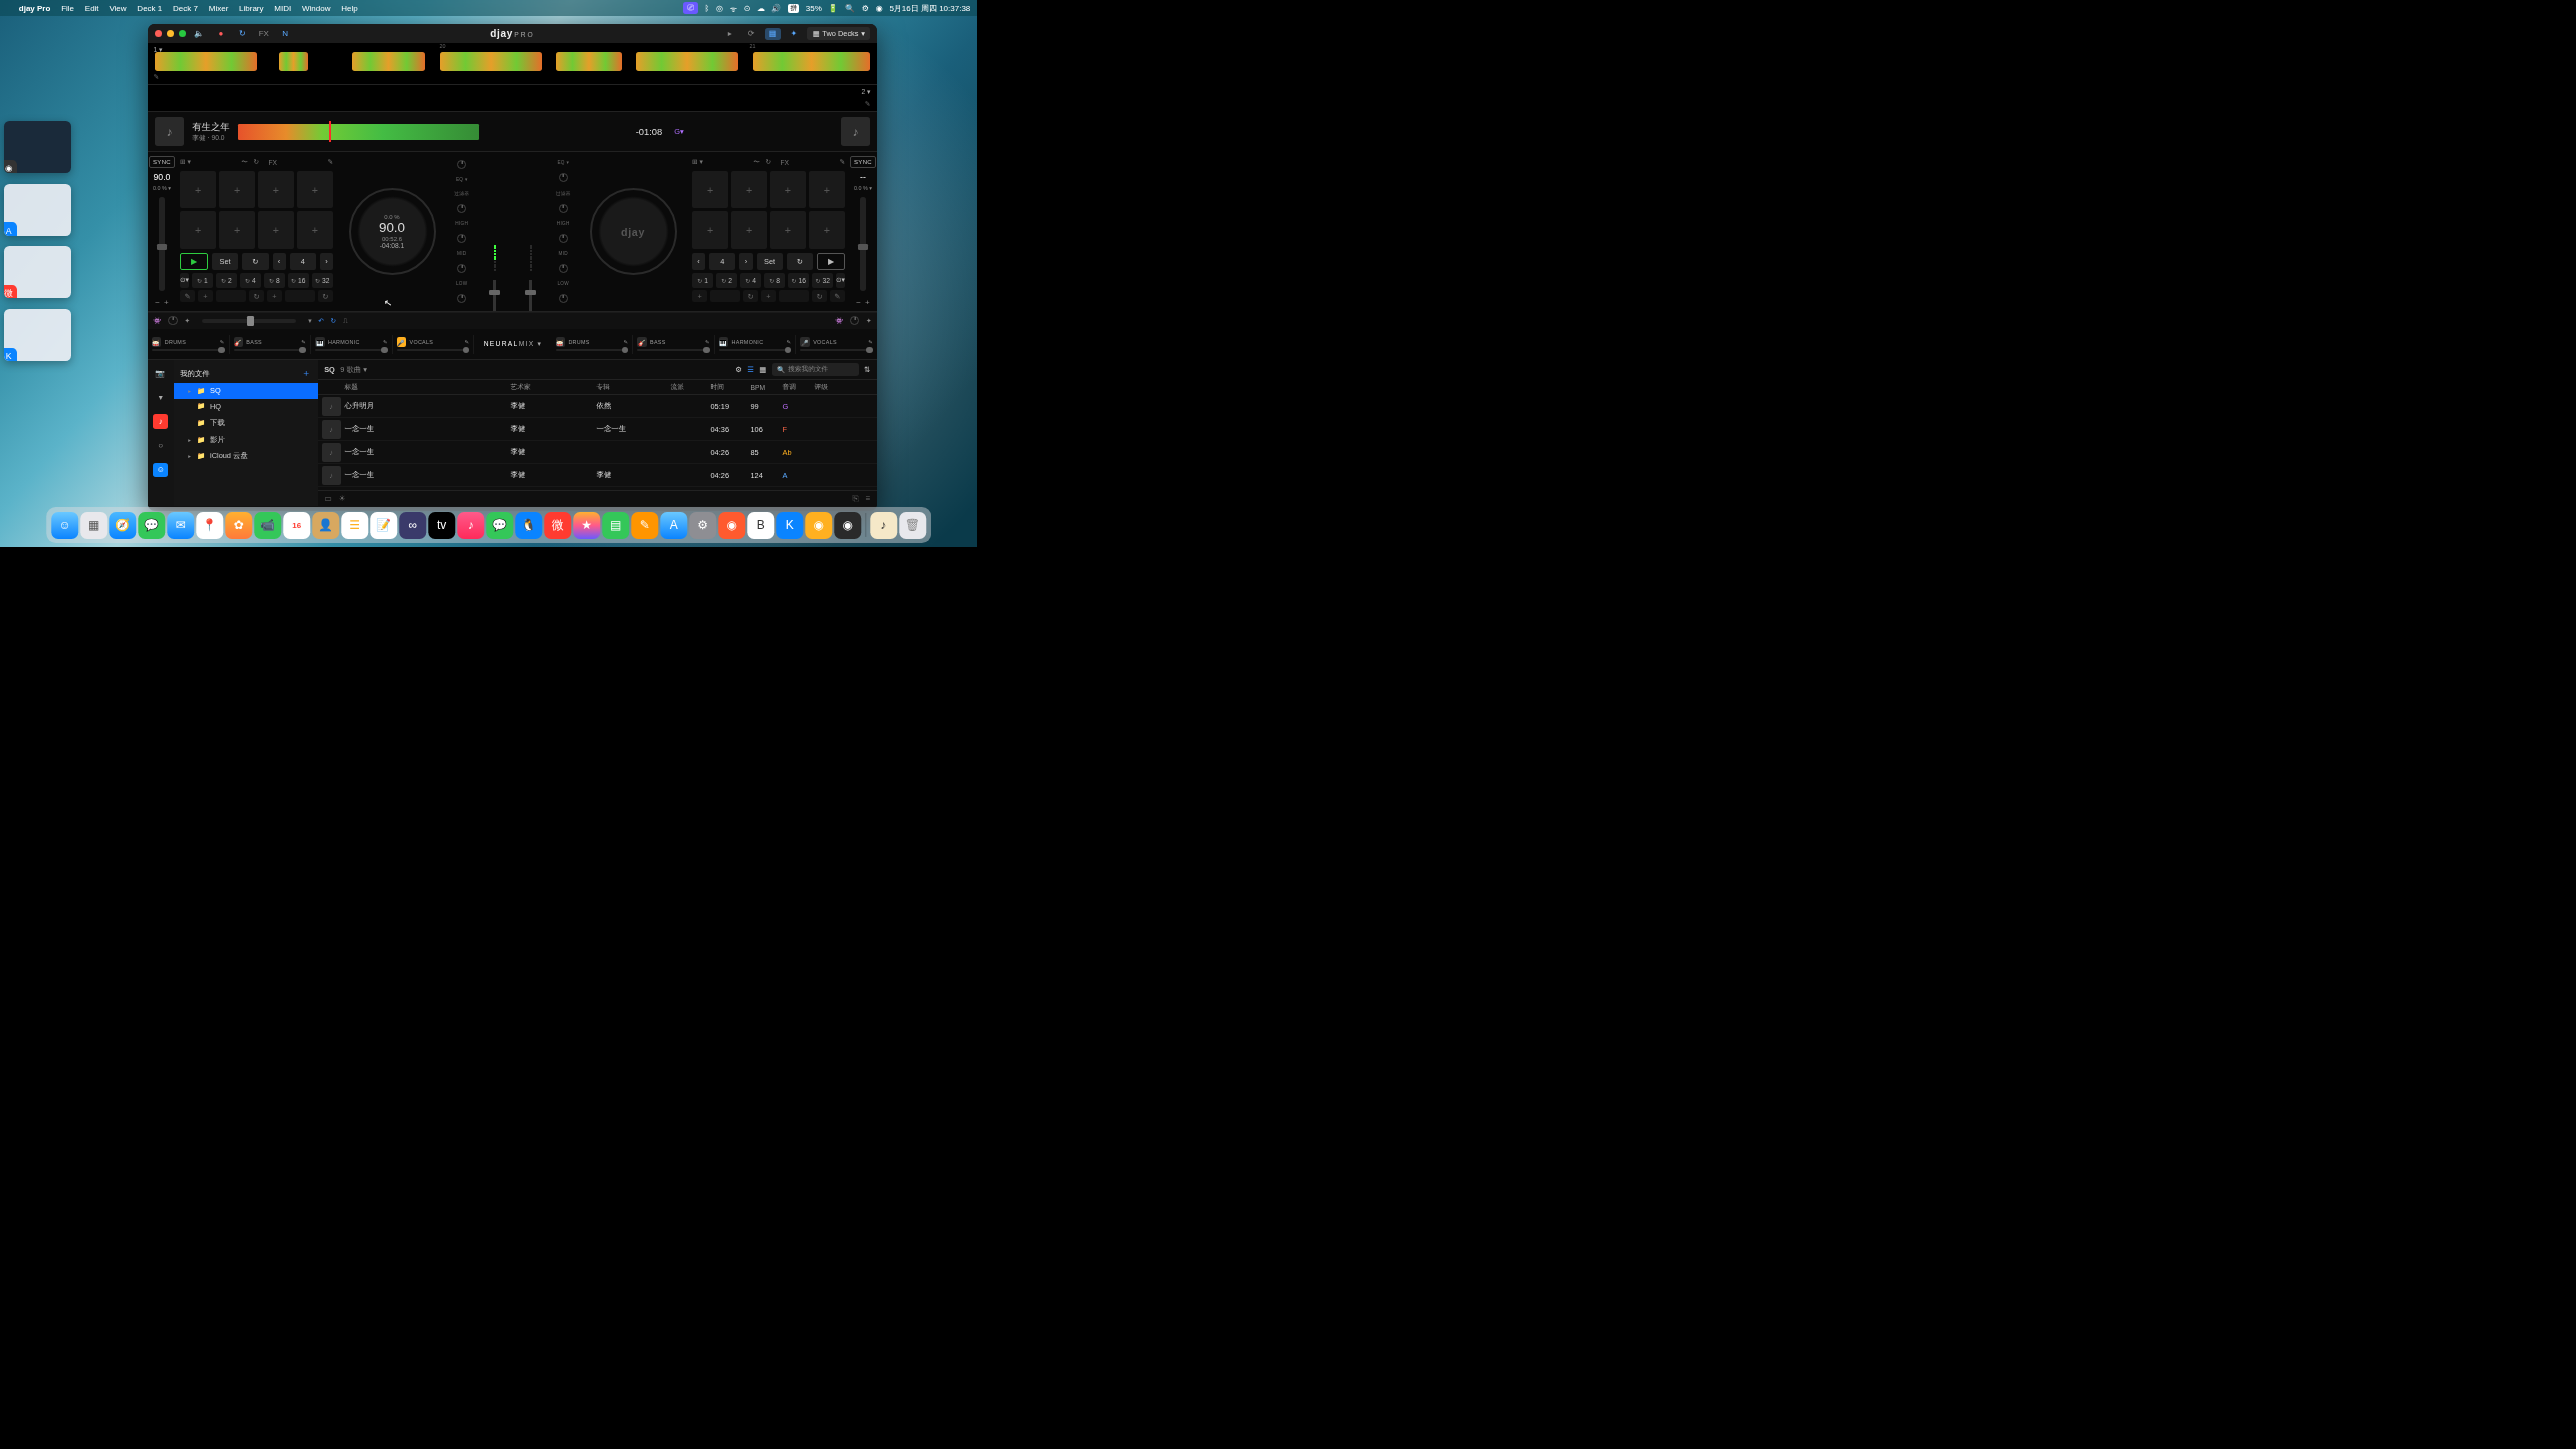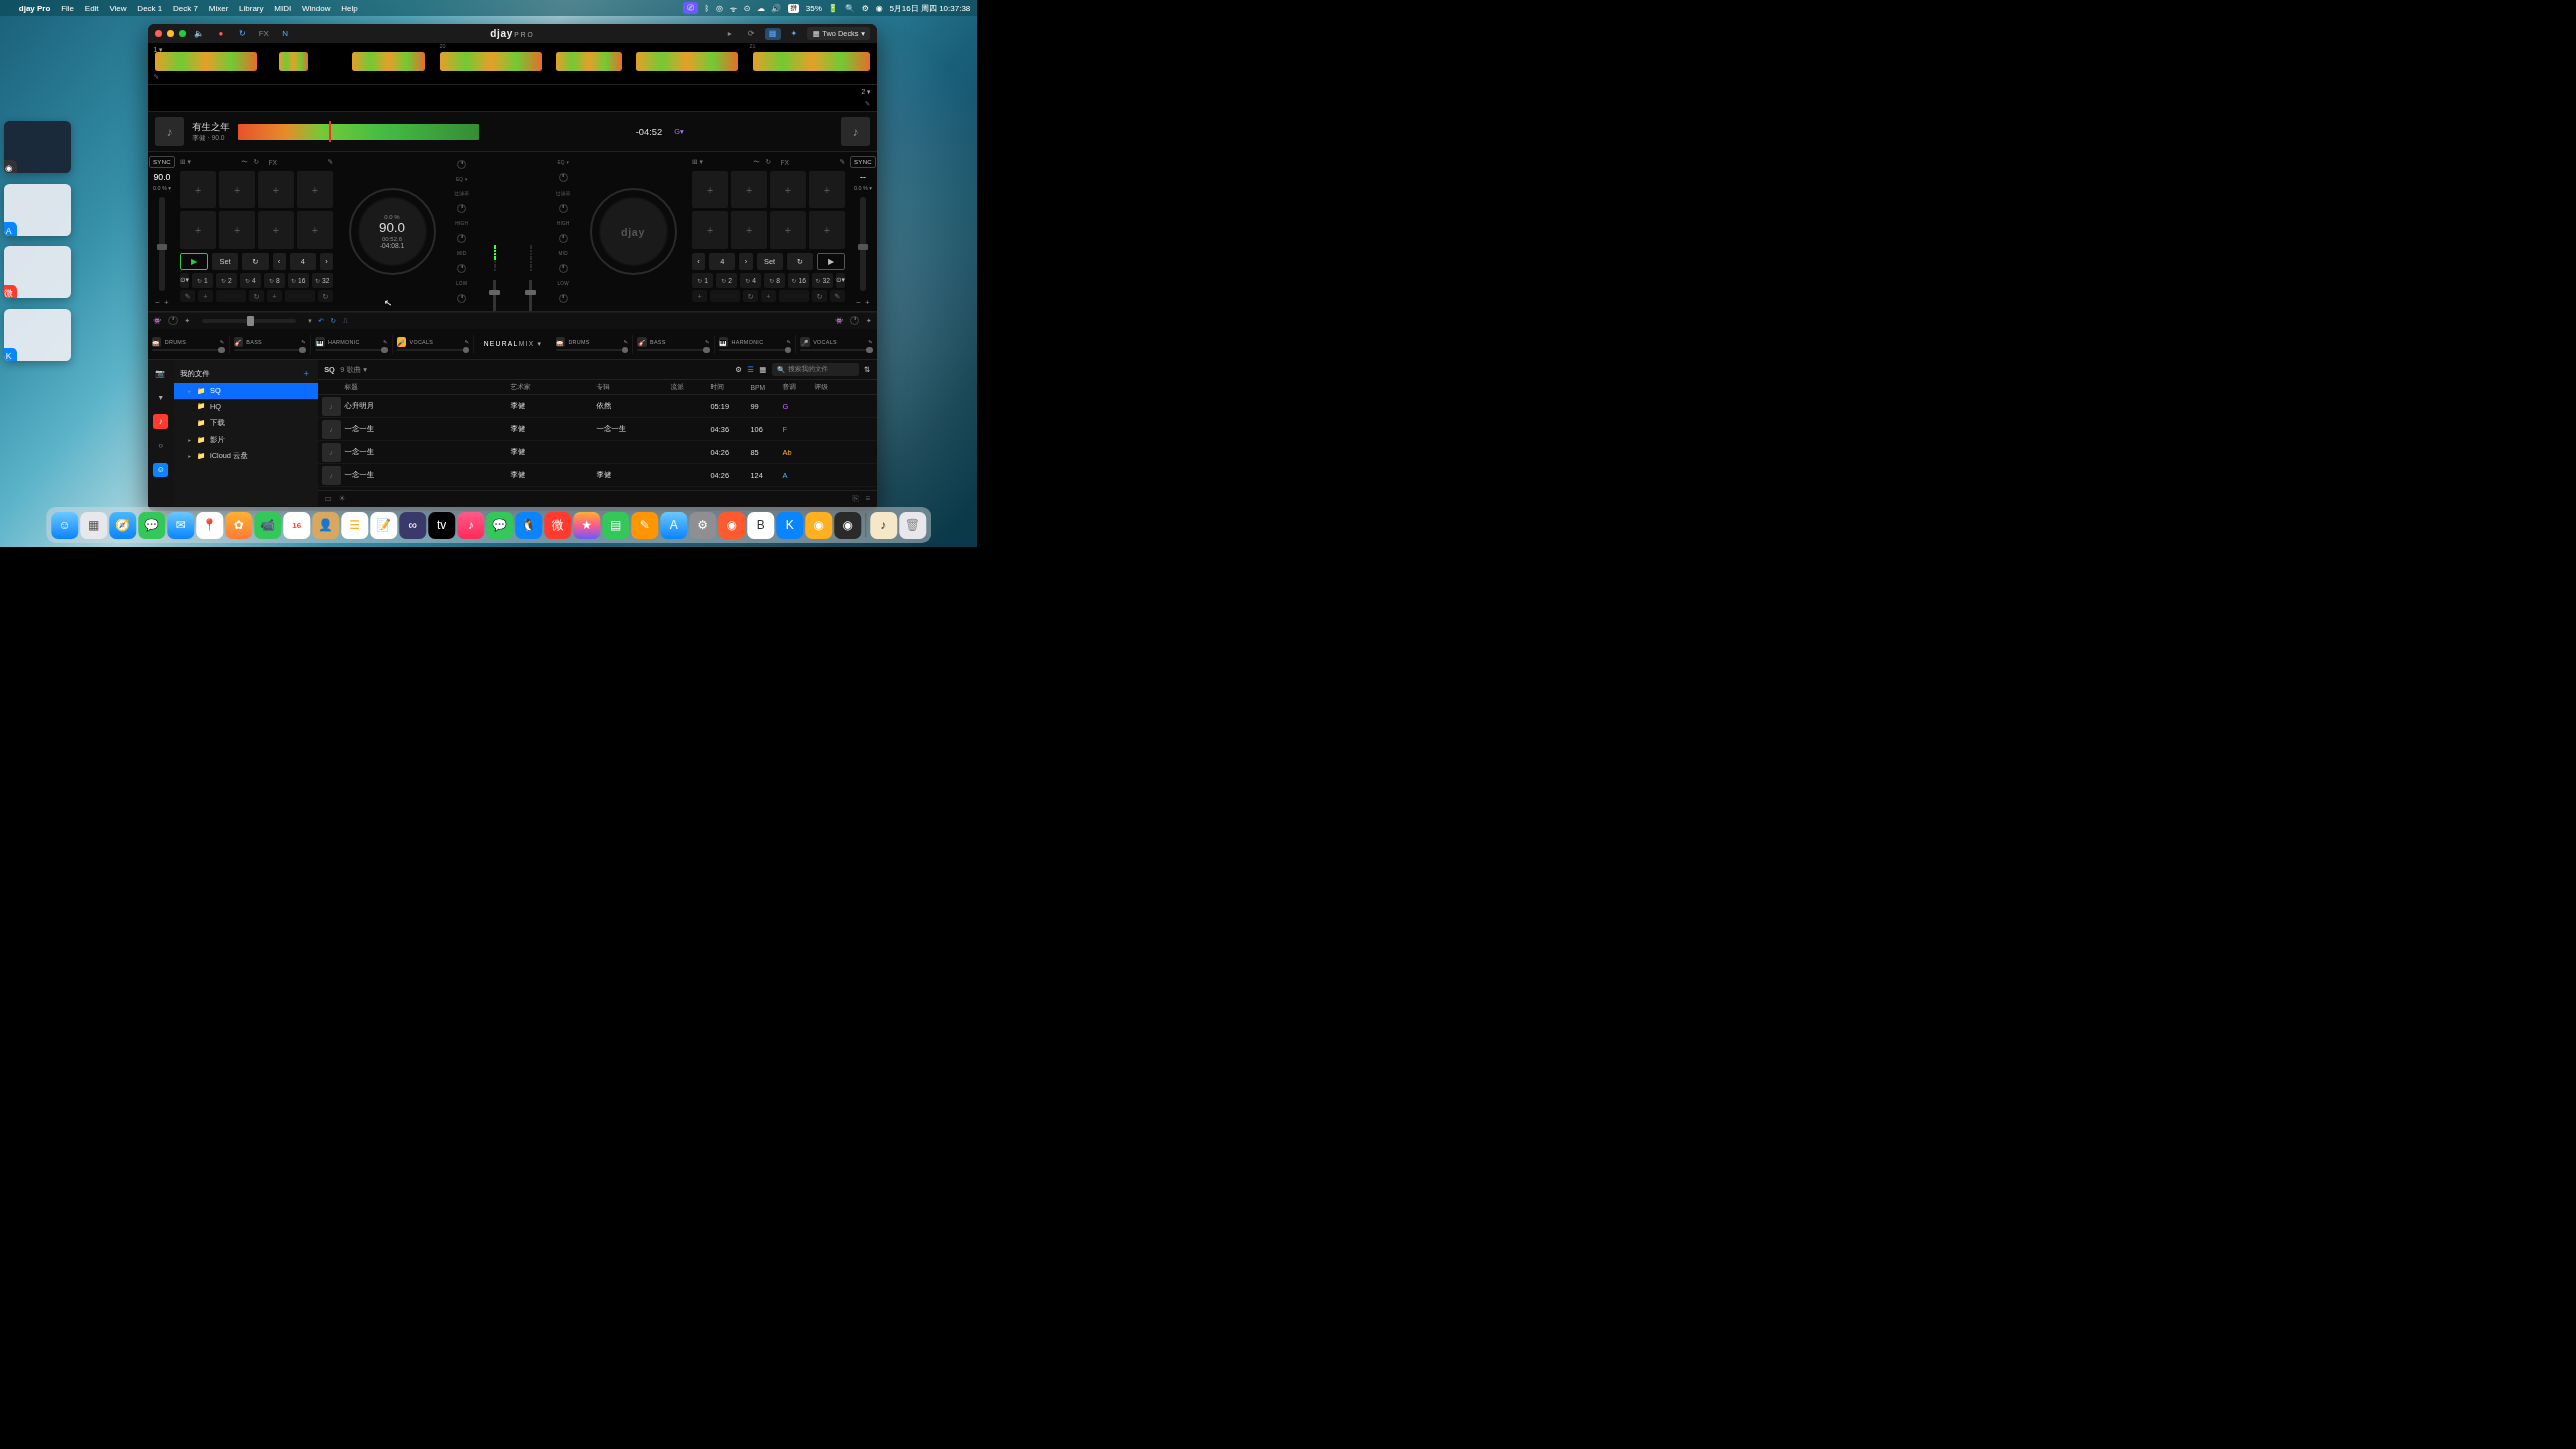--- a/index.html
+++ b/index.html
@@ -271,21 +271,21 @@
   <div class="trackrow">
     <div class="art">♪</div>
     <div class="meta">
       <span>有生之年</span>
       <small>李健 · 90.0</small>
     </div>
     <div class="wave">
         <div class="bar"></div>
         <div class="pos"></div>
       </div>
-    <div class="remain">-04:52</div>
+    <div class="remain">-01:08</div>
     <div class="key">G▾</div>
     <div class="empty-art">♪</div>
   </div>
 
   <div class="decks">
 
     <div class="side">
       <div class="sync-btn">SYNC</div>
       <div class="bpm-disp">90.0</div>
       <div class="bpm-pct">0.0 % ▾</div>

